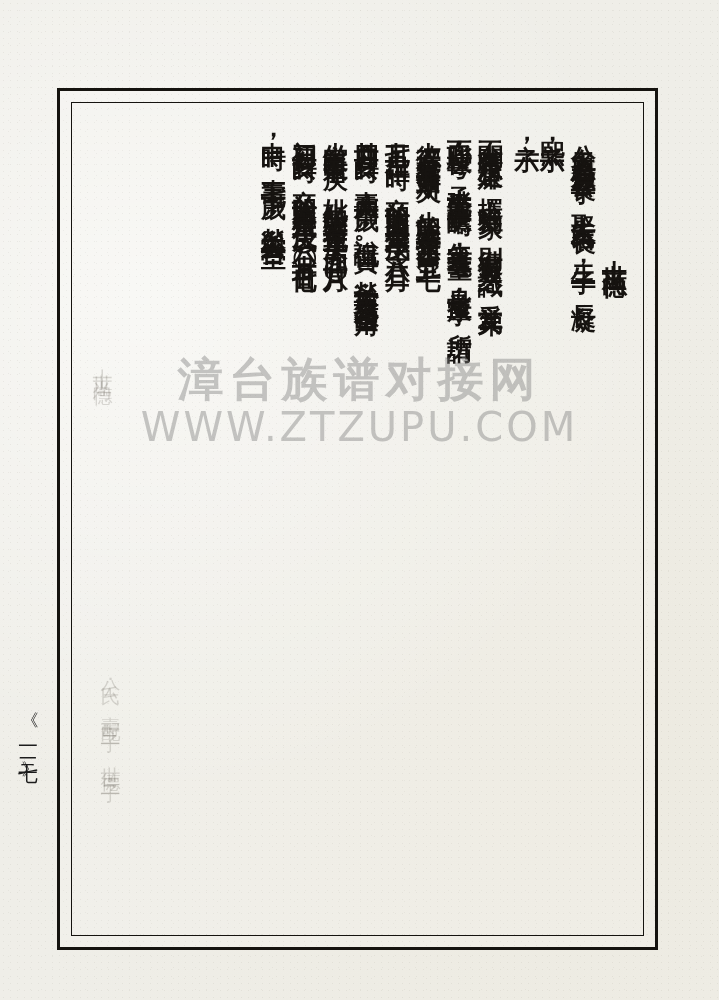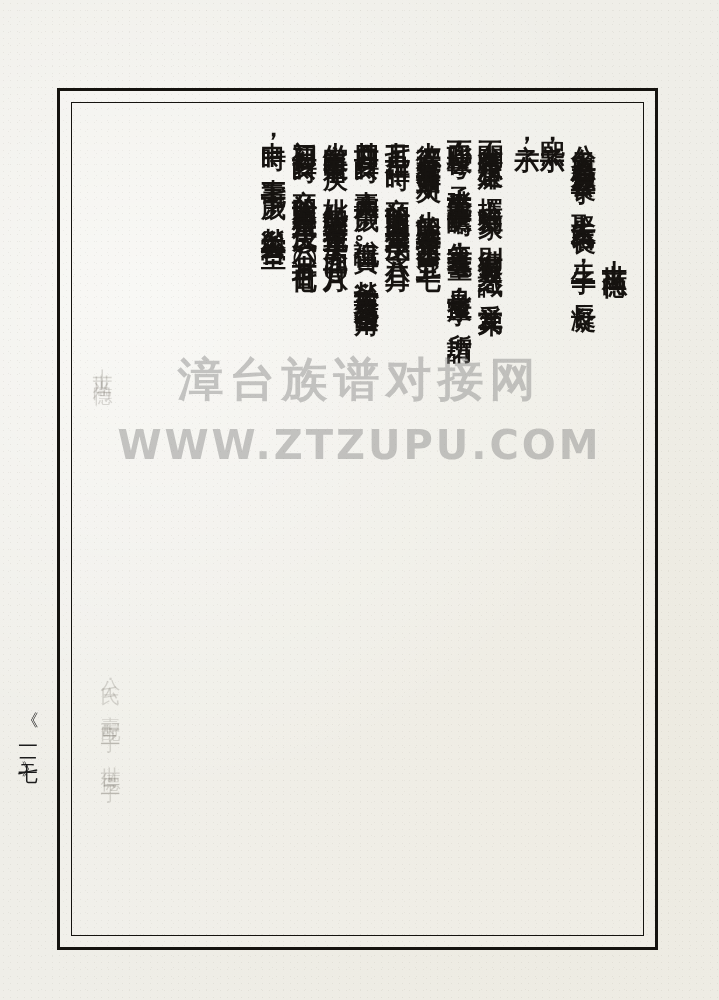--- a/index.html
+++ b/index.html
@@ -146,23 +146,23 @@
   }
   #watermark .wm-cn {
     font-size: 46px;
     letter-spacing: 6px;
     font-weight: 700;
     line-height: 1.05;
   }
   #watermark .wm-en {
     font-size: 40px;
     letter-spacing: 3px;
-    font-weight: 700;
+    font-weight: 400;
     line-height: 1.1;
-    margin-top: 20px;
+    margin-top: 2px;
   }
 </style>
 </head>
 <body>
 
 <div id="page">
 
   <div id="grain"></div>
 
   <div id="page-marker">

